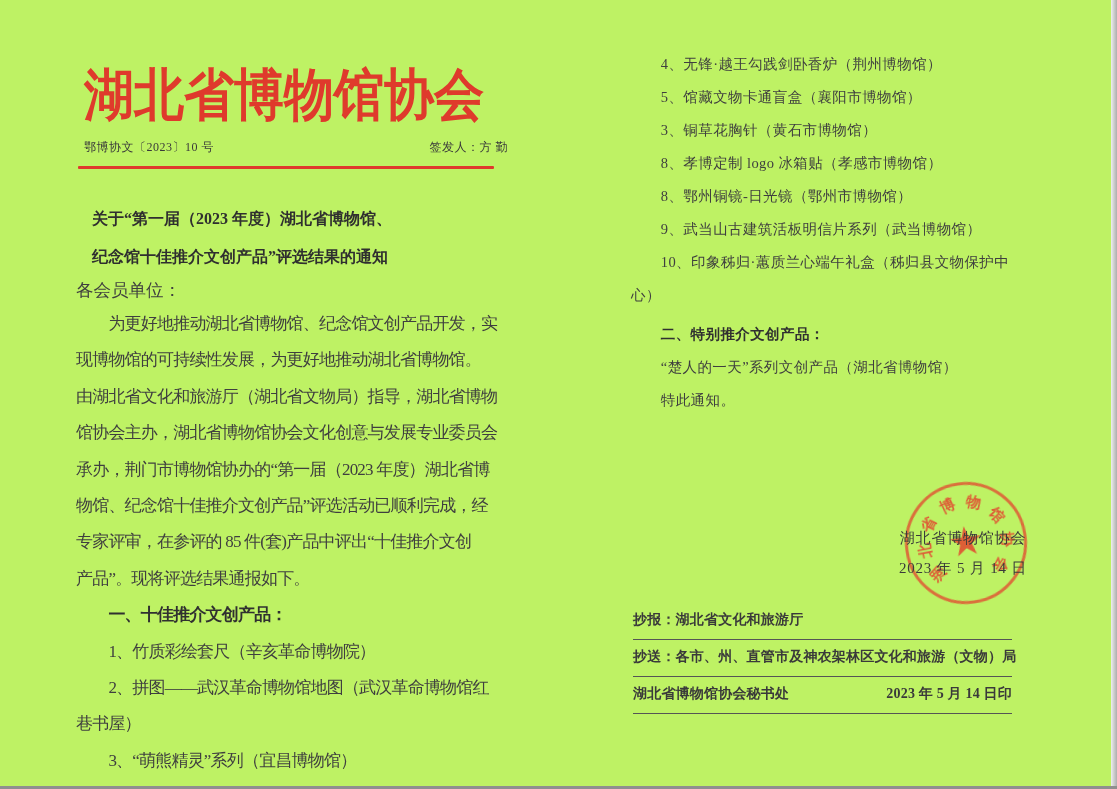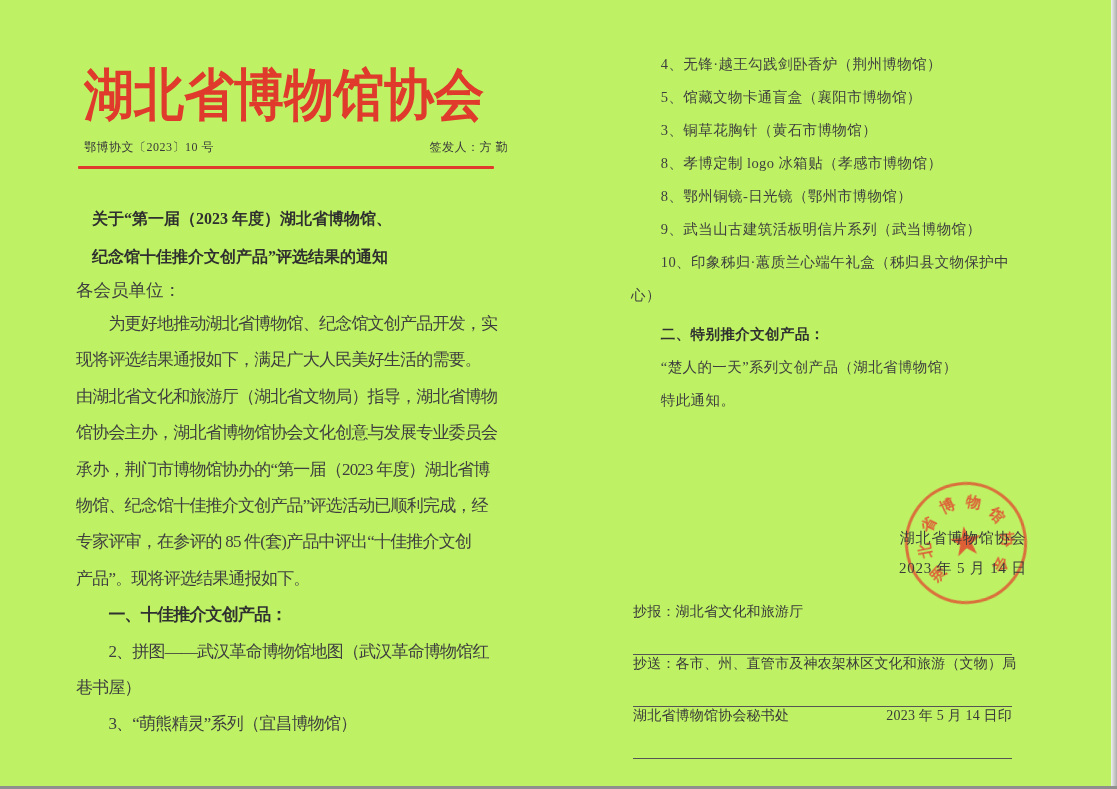--- a/index.html
+++ b/index.html
@@ -86,24 +86,25 @@
     color:#3a3a3a;z-index:3;
   }
 
   
   .footer{
     position:absolute;left:633px;top:603px;width:379px;
     font-size:14px;letter-spacing:0.2px;color:#3a3a3a;
   }
   .frow{
     height:33px;
-    display:flex;justify-content:space-between;align-items:flex-start;
+    display:flex;justify-content:space-between;align-items:center;
     border-bottom:1.5px solid var(--rule);
-    padding-bottom:18px;
+    padding-bottom:3px;
     white-space:nowrap;
+    font-weight:bold;
   }
 
   
   .edge-right{
     position:absolute;right:0;top:0;width:6px;height:100%;
     background:linear-gradient(to right,#eeeeee,#aeaeae);
   }
   .edge-bottom{
     position:absolute;left:0;bottom:0;width:100%;height:3px;
     background:#8f8f8f;
@@ -126,30 +127,31 @@
   <div class="title-block">
     <div class="line">关于“第一届（2023 年度）湖北省博物馆、</div>
     <div class="line">纪念馆十佳推介文创产品”评选结果的通知</div>
   </div>
 
   <div class="salutation line">各会员单位：</div>
 
   <div class="left-flow">
     <div>
         <div class="line">　　为更好地推动湖北省博物馆、纪念馆文创产品开发，实</div>
-        <div class="line">现将评选结果通报如下，满足广大人民美好生活的需要。</div>
+        <div class="line">现博物馆的可持续性发展，为更好地推动湖北省博物馆。</div>
         <div class="line">由湖北省文化和旅游厅（湖北省文物局）指导，湖北省博物</div>
         <div class="line">馆协会主办，湖北省博物馆协会文化创意与发展专业委员会</div>
         <div class="line">承办，荆门市博物馆协办的“第一届（2023 年度）湖北省博</div>
         <div class="line">物馆、纪念馆十佳推介文创产品”评选活动已顺利完成，经</div>
         <div class="line">专家评审，在参评的 85 件(套)产品中评出“十佳推介文创</div>
         <div class="line">产品”。现将评选结果通报如下。</div>
       </div>
     <div class="line bold">　　一、十佳推介文创产品：</div>
     <div>
+        <div class="line">　　1、竹质彩绘套尺（辛亥革命博物院）</div>
         <div class="line">　　2、拼图——武汉革命博物馆地图（武汉革命博物馆红</div>
         <div class="line">巷书屋）</div>
         <div class="line">　　3、“萌熊精灵”系列（宜昌博物馆）</div>
       </div>
   </div>
 
   <div class="right-flow">
     <div>
         <div class="line">　　4、无锋·越王勾践剑卧香炉（荆州博物馆）</div>
         <div class="line">　　5、馆藏文物卡通盲盒（襄阳市博物馆）</div>

